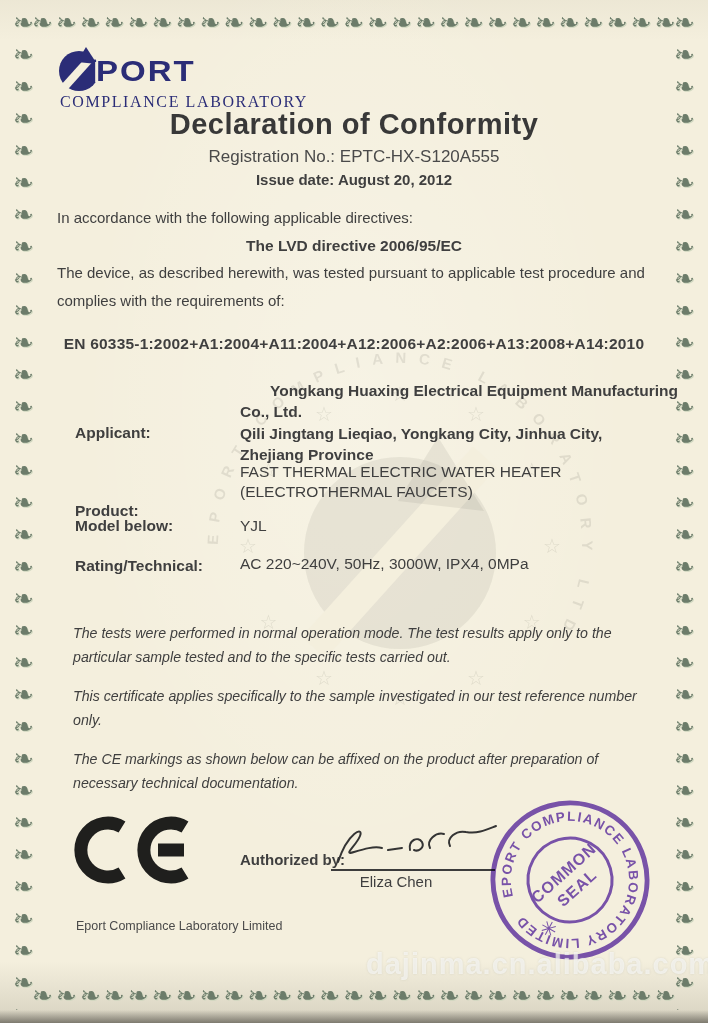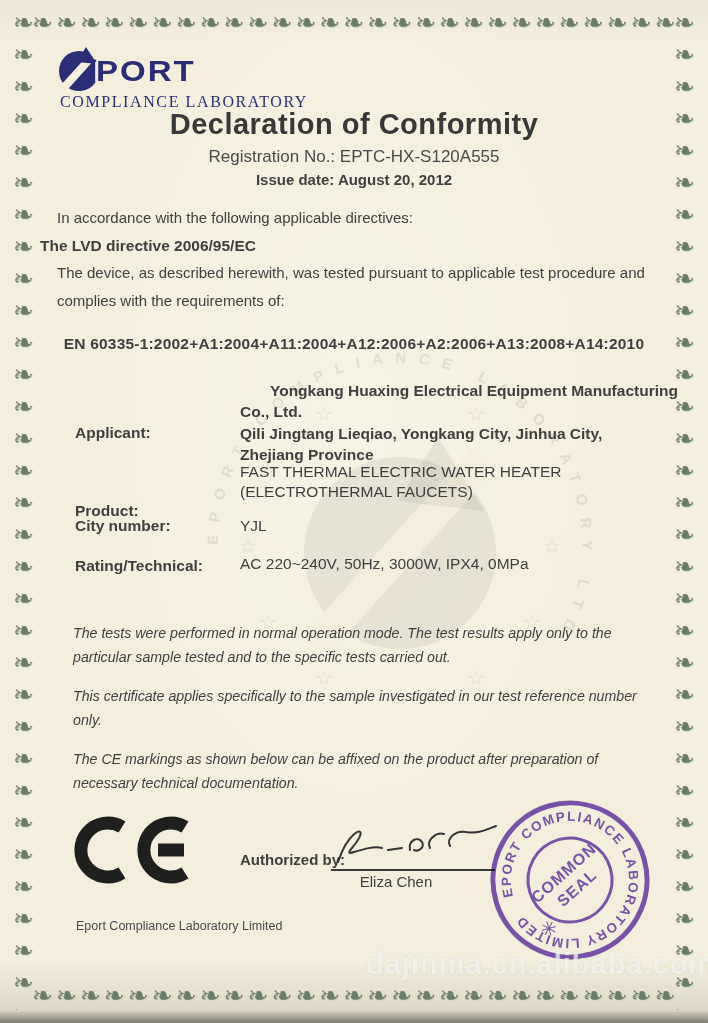--- a/index.html
+++ b/index.html
@@ -31,21 +31,21 @@
     letter-spacing:1.6px;color:#2b2d77;white-space:nowrap;}
 
   
   .title{position:absolute;left:40px;width:628px;top:108px;text-align:center;font-size:29px;font-weight:bold;color:#383838;letter-spacing:.5px;z-index:3;}
   .reg{position:absolute;left:40px;width:628px;top:147px;text-align:center;font-size:17px;color:#4a4a4a;z-index:3;}
   .issue{position:absolute;left:40px;width:628px;top:171px;text-align:center;font-size:15px;font-weight:bold;color:#3f3f3f;z-index:3;}
 
   
   .t{position:absolute;z-index:3;}
   .intro{left:57px;top:209px;font-size:15px;}
-  .directive{left:40px;width:628px;top:237px;font-size:15.5px;font-weight:bold;}
+  .directive{left:40px;width:628px;top:237px;text-align:center;font-size:15.5px;font-weight:bold;}
   .tested1{left:57px;top:264px;font-size:15px;}
   .tested2{left:57px;top:292px;font-size:15px;}
   .standard{left:40px;width:628px;top:335px;text-align:center;font-size:15.5px;font-weight:bold;letter-spacing:.2px;}
 
   
   .spec-label{position:absolute;left:75px;font-size:15.5px;font-weight:bold;z-index:3;}
   .spec-val{position:absolute;left:240px;font-size:15.5px;z-index:3;white-space:nowrap;}
   .bold{font-weight:bold;}
 
   
@@ -133,21 +133,21 @@
   <div class="spec-label" style="top:424px;">Applicant:</div>
   <div class="spec-val bold" style="top:382px;margin-left:30px;">Yongkang Huaxing Electrical Equipment Manufacturing</div>
   <div class="spec-val bold" style="top:403px;">Co., Ltd.</div>
   <div class="spec-val bold" style="top:425px;">Qili Jingtang Lieqiao, Yongkang City, Jinhua City,</div>
   <div class="spec-val bold" style="top:446px;">Zhejiang Province</div>
 
   <div class="spec-label" style="top:502px;">Product:</div>
   <div class="spec-val" style="top:463px;">FAST THERMAL ELECTRIC WATER HEATER</div>
   <div class="spec-val" style="top:483px;">(ELECTROTHERMAL FAUCETS)</div>
 
-  <div class="spec-label" style="top:517px;">City number:</div>
+  <div class="spec-label" style="top:517px;">Model below:</div>
   <div class="spec-val" style="top:517px;">YJL</div>
 
   <div class="spec-label" style="top:557px;">Rating/Technical:</div>
   <div class="spec-val" style="top:555px;">AC 220~240V, 50Hz, 3000W, IPX4, 0MPa</div>
 
   <div class="notes">
     <div>The tests were performed in normal operation mode. The test results apply only to the particular sample tested and to the specific tests carried out.</div>
     <div>This certificate applies specifically to the sample investigated in our test reference number only.</div>
     <div>The CE markings as shown below can be affixed on the product after preparation of necessary technical documentation.</div>
   </div>

